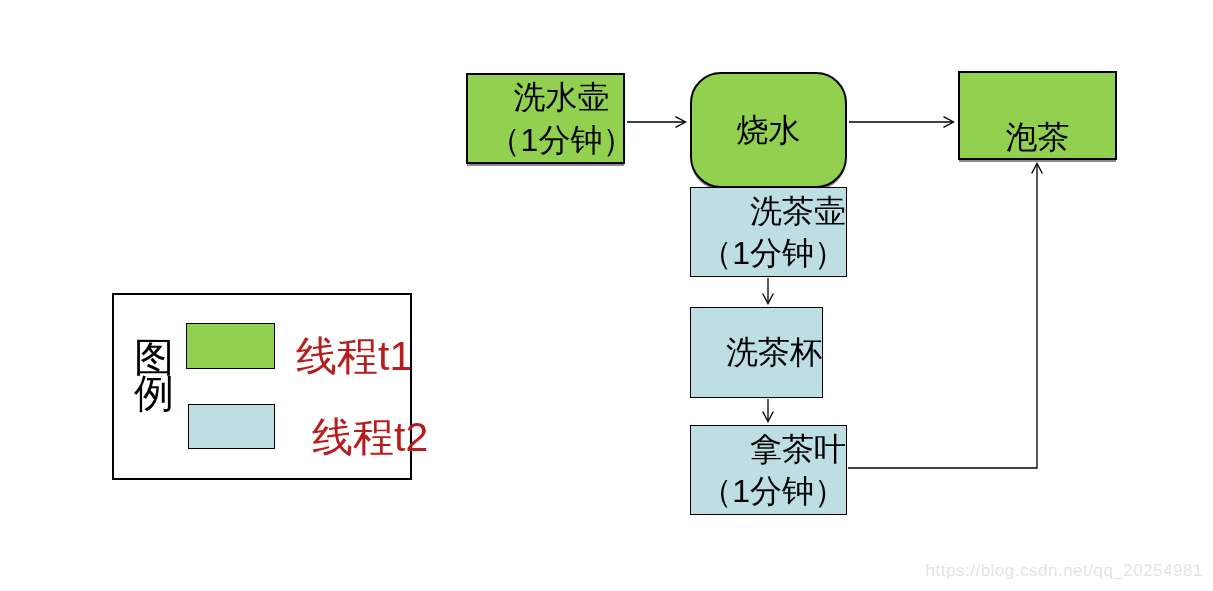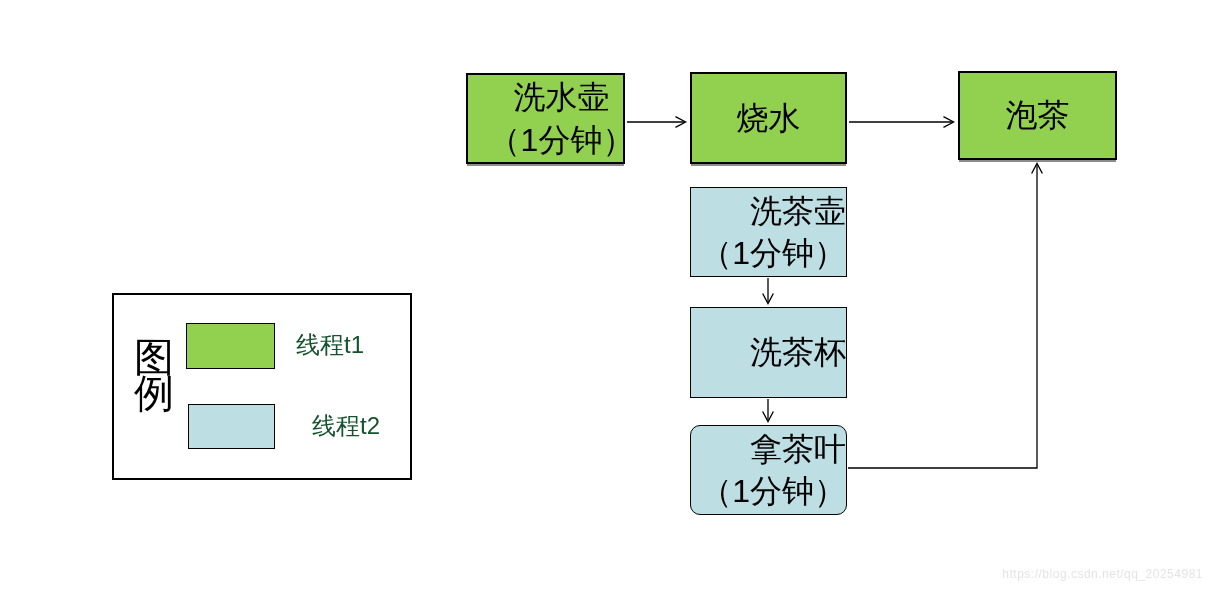--- a/index.html
+++ b/index.html
@@ -51,30 +51,30 @@
   }
   .swatch {
     position: absolute;
     box-sizing: border-box;
     border: 1.5px solid #000000;
   }
   .swatch.s1 { left: 72px; top: 28px; width: 89px; height: 46px; }
   .swatch.s2 { left: 74px; top: 109px; width: 87px; height: 45px; }
   .legend-label {
     position: absolute;
-    font-size: 24px;
-    color: #14532d;
+    font-size: 41px;
+    color: #b91c1c;
     white-space: nowrap;
   }
   .legend-label.l1 { left: 182px; top: 34px; }
   .legend-label.l2 { left: 182px; top: 115px; margin-left: 16px; }
   .watermark {
     position: absolute;
     right: 10px; bottom: 10px;
-    font-size: 12px;
+    font-size: 17px;
     letter-spacing: 0.5px;
     color: #e4e4e4;
     white-space: nowrap;
   }
   svg line, svg polyline { stroke: #000000; stroke-width: 1.3; fill: none; }
 </style>
 </head>
 <body>
 
 <div class="stage">
@@ -90,38 +90,38 @@
     <line x1="768" y1="278" x2="768" y2="303" marker-end="url(#arrow)"></line>
     <line x1="768" y1="399" x2="768" y2="421" marker-end="url(#arrow)"></line>
     <polyline points="848,468 1037,468 1037,164" marker-end="url(#arrow)"></polyline>
   </svg>
 
   <div class="node t1" style="left: 466px; top: 73px; width: 159px; height: 91px; background-color: rgb(146, 208, 80); padding-left: 32px;">
     <div>洗水壶</div>
     <div>（1分钟）</div>
   </div>
 
-  <div class="node t1" style="left: 690px; top: 72px; width: 157px; height: 92px; background-color: rgb(146, 208, 80);">
+  <div class="node t1" style="left: 690px; top: 72px; width: 157px; height: 116px; background-color: rgb(146, 208, 80); border-radius: 31px;">
     <div>烧水</div>
   </div>
 
-  <div class="node t1" style="left: 958px; top: 71px; width: 159px; height: 89px; background-color: rgb(146, 208, 80);">
+  <div class="node t1" style="left: 958px; top: 71px; width: 159px; height: 89px; background-color: rgb(146, 208, 80); justify-content: flex-end;">
     <div>泡茶</div>
   </div>
 
   <div class="node t2" style="left: 690px; top: 187px; width: 157px; height: 90px; background-color: rgb(189, 222, 227);">
     <div>洗茶壶</div>
     <div>（1分钟）</div>
   </div>
 
-  <div class="node t2" style="left: 690px; top: 307px; width: 157px; height: 91px; background-color: rgb(189, 222, 227);">
+  <div class="node t2" style="left: 690px; top: 307px; width: 133px; height: 91px; background-color: rgb(189, 222, 227);">
     <div>洗茶杯</div>
   </div>
 
-  <div class="node t2" style="left: 690px; top: 425px; width: 157px; height: 90px; background-color: rgb(189, 222, 227); border-radius: 10px;">
+  <div class="node t2" style="left: 690px; top: 425px; width: 157px; height: 90px; background-color: rgb(189, 222, 227);">
     <div>拿茶叶</div>
     <div>（1分钟）</div>
   </div>
 
   <div class="legend">
     <div class="legend-title">图例</div>
     <div class="swatch s1" style="background-color: rgb(146, 208, 80);"></div>
     <div class="legend-label l1">线程t1</div>
     <div class="swatch s2" style="background-color: rgb(189, 222, 227);"></div>
     <div class="legend-label l2">线程t2</div>

